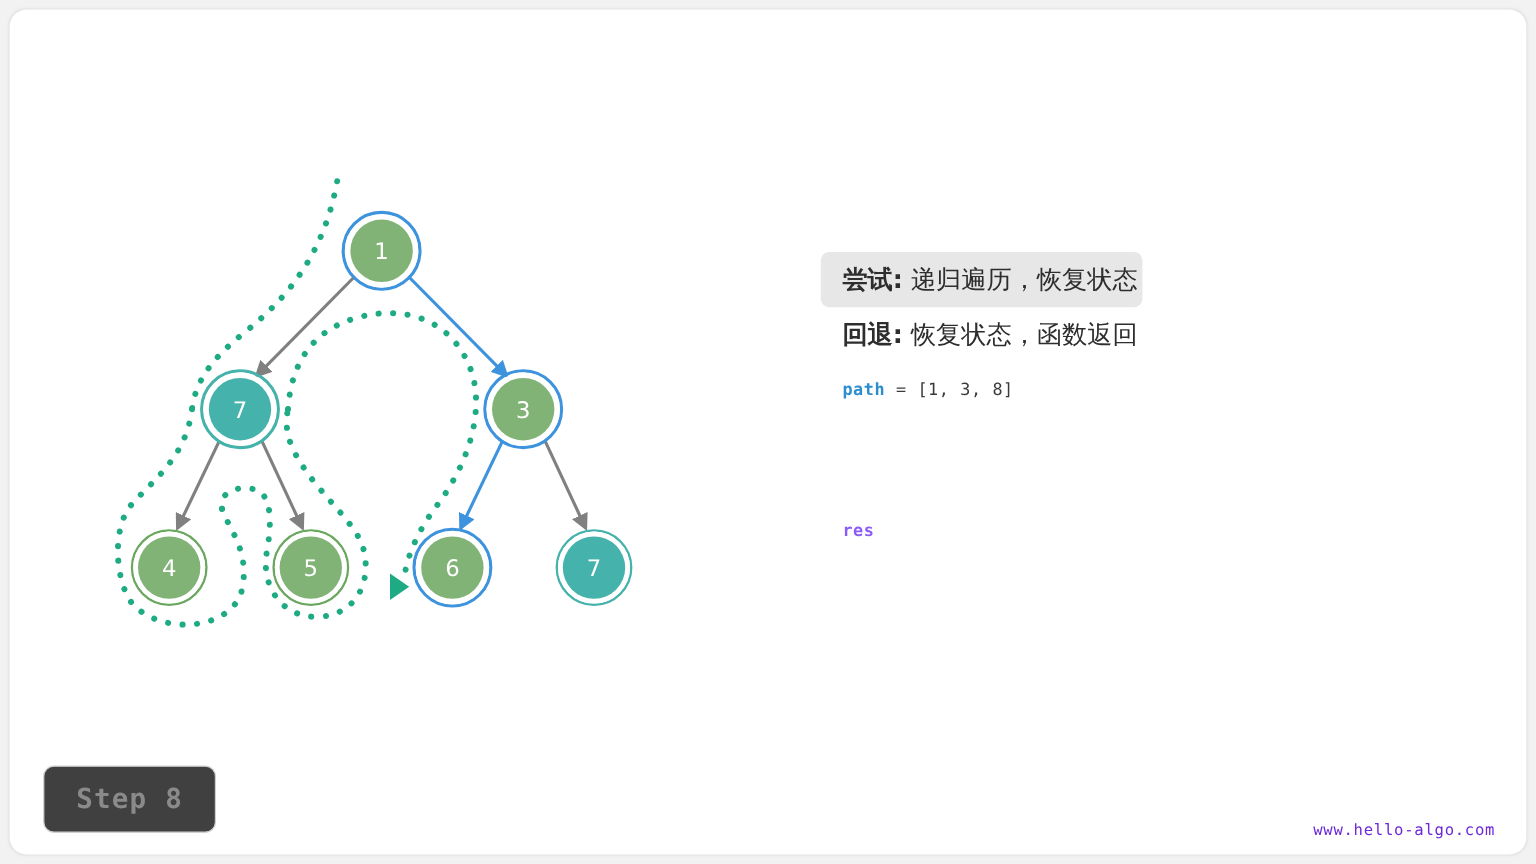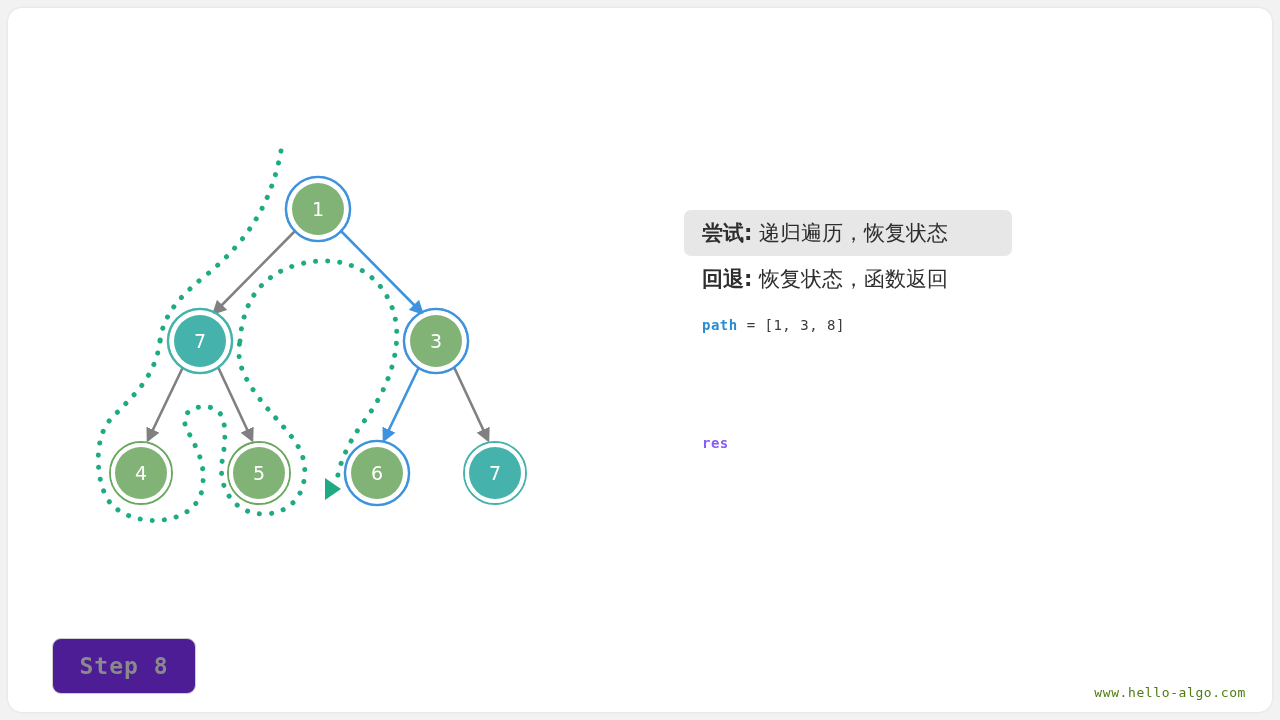--- a/index.html
+++ b/index.html
@@ -50,66 +50,66 @@
     display: flex;
     align-items: center;
     padding: 0 18px;
     box-sizing: border-box;
     font-size: 21px;
     white-space: pre;
   }
   .info-row.highlight {
     background: #e7e7e7;
     border-radius: 7px;
-    width: 328px;
+    width: 268px;
   }
   .cjk {
     font-family: "DejaVu Sans", sans-serif;
     color: #2e2e2e;
   }
   .cjk b { font-weight: bold; }
   .mono {
     font-family: "DejaVu Sans Mono", monospace;
     font-size: 14px;
     color: #3b3b3b;
     letter-spacing: 0.5px;
   }
   .mono .var-path { color: #2b8cd0; font-weight: bold; }
   .mono .var-res  { color: #8b5cf6; font-weight: bold; }
   .spacer-row { height: 72px; }
 
   
   #step-badge {
     position: absolute;
-    left: 52px;
+    left: 36px;
     top: 638px;
     width: 144px;
     height: 56px;
     border: 1px solid #cfcfcf;
     border-radius: 9px;
-    background: #4c1d95;
+    background: #404040;
     display: flex;
     align-items: center;
     justify-content: center;
     font-family: "DejaVu Sans Mono", monospace;
     font-size: 23px;
     font-weight: bold;
     color: #8a8a8a;
     letter-spacing: 1px;
     box-sizing: border-box;
   }
 
   
   #watermark {
     position: absolute;
     right: 34px;
     bottom: 20px;
     font-family: "DejaVu Sans Mono", monospace;
     font-size: 13px;
-    color: #4d7c0f;
+    color: #6d28d9;
     letter-spacing: 0.6px;
   }
 </style>
 </head>
 <body>
 
 <div id="stage">
   <div id="card"></div>
 
   <svg id="tree-svg" viewBox="0 0 1280 720" xmlns="http://www.w3.org/2000/svg">

